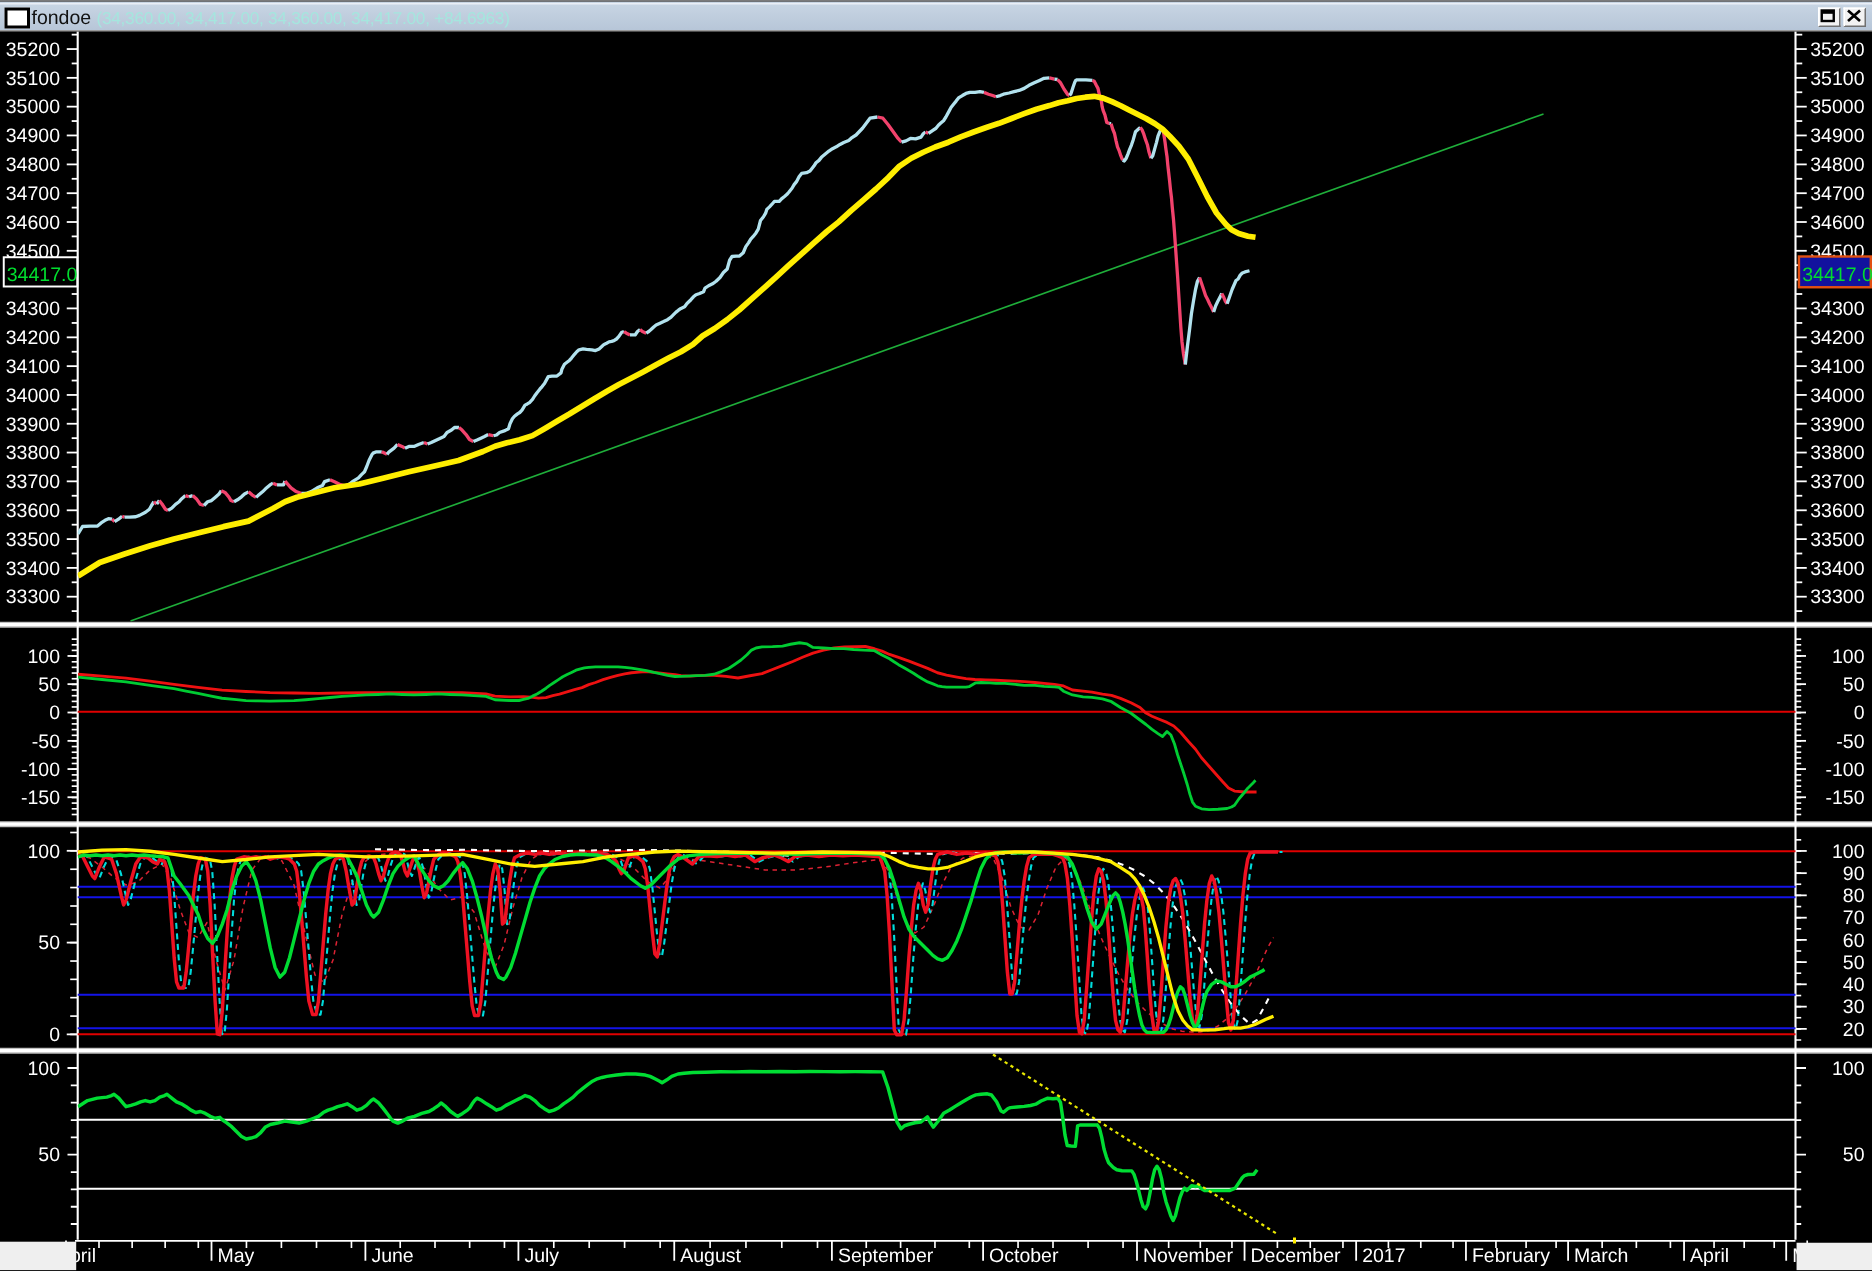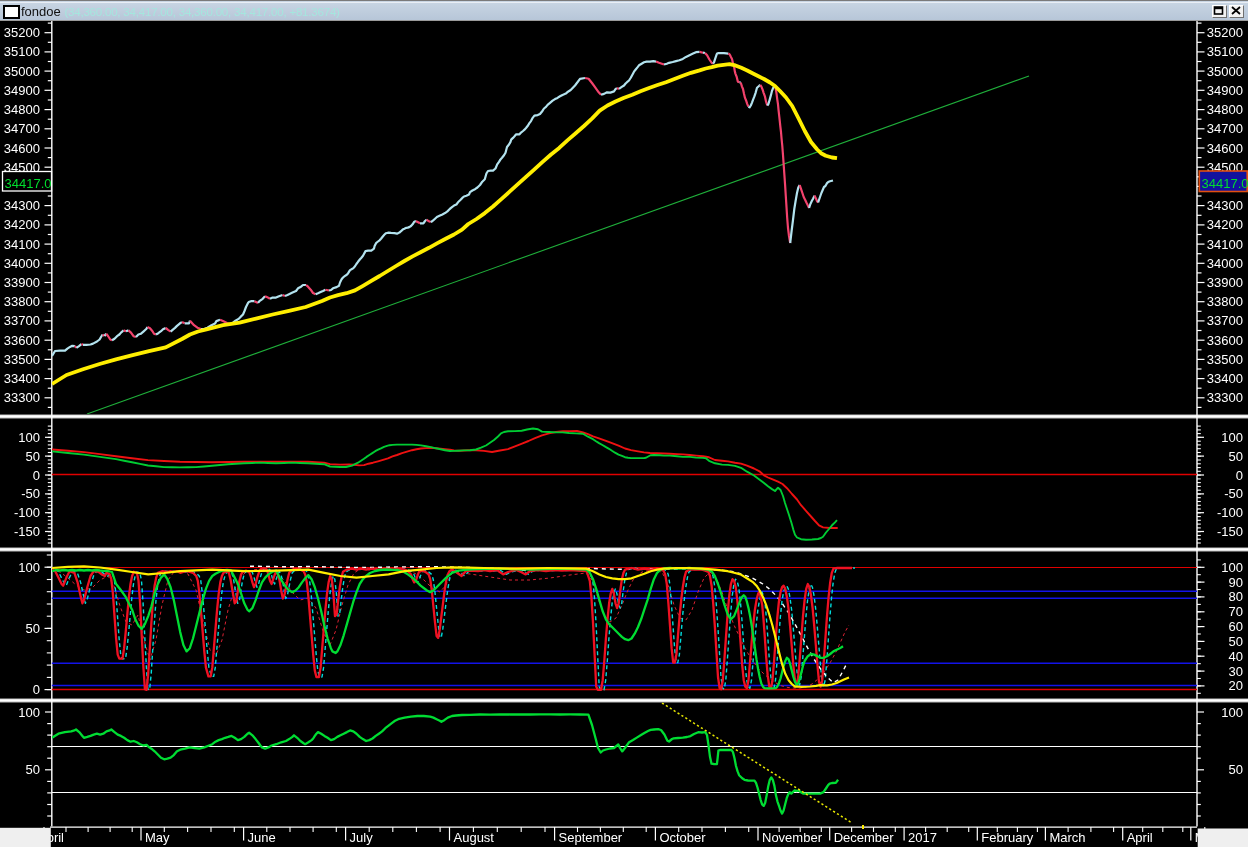--- a/index.html
+++ b/index.html
@@ -489,21 +489,21 @@
 <polyline points="52.0,571.2 56.0,570.0 60.0,570.5 64.0,570.0 68.0,570.5 72.0,570.0 76.0,570.5 80.0,570.0 84.0,570.5 88.0,570.0 92.0,570.5 96.0,570.0 100.0,570.5 104.0,570.8 108.0,571.0 112.0,572.0 116.1,584.0 120.0,589.0 125.7,596.9 132.1,609.7 135.3,619.3 138.5,625.7 141.7,628.9 144.9,624.1 148.2,616.1 151.4,606.5 154.6,593.7 157.8,584.0 161.0,577.6 164.2,574.4 167.4,579.2 170.6,587.2 173.8,600.1 177.0,616.1 180.2,632.1 183.4,645.0 186.6,651.4 189.8,648.2 193.0,638.5 196.2,625.7 199.4,612.9 202.7,600.1 205.9,588.9 209.1,580.8 212.3,576.0 215.5,573.8 219.0,572.0 223.0,570.5 227.0,570.0 231.0,570.5 234.7,577.6 237.9,584.0 241.1,593.7 244.3,603.3 247.5,609.7 249.1,611.3 252.4,608.1 255.6,600.1 258.8,590.5 262.0,582.4 265.2,577.6 268.4,574.4 272.0,572.0 276.0,570.5 279.6,577.6 282.8,582.4 286.0,587.2 289.2,590.5 292.4,592.1 295.6,590.5 298.8,587.2 302.0,582.4 305.2,578.3 308.4,575.1 311.6,579.2 314.8,587.2 318.0,598.5 321.2,611.3 324.4,625.7 327.6,638.5 330.9,648.2 332.5,651.4 335.7,653.0 337.3,651.4 340.5,645.0 343.7,635.3 346.9,624.1 350.1,612.9 353.3,601.7 356.5,592.1 359.7,584.0 362.9,579.2 366.1,576.0 370.0,573.0 375.0,571.0 380.0,570.0 386.0,569.5 392.0,569.8 398.0,570.0 404.0,572.0 407.8,574.4 414.2,579.2 420.6,585.6 427.0,590.5 430.2,592.1 433.4,590.5 439.8,584.0 446.2,577.6 452.0,572.8 458.4,570.6 468.0,569.6 478.0,569.0 490.0,568.8 500.1,568.7 512.0,569.0 522.0,569.4 532.1,569.6 544.0,569.0 554.0,568.8 564.2,568.7 575.0,569.0 586.6,569.6 589.8,572.8 593.0,579.2 596.2,588.9 599.4,600.1 602.7,611.3 605.9,619.3 609.1,624.1 612.3,627.3 615.5,630.5 618.7,633.7 621.9,636.9 625.1,639.2 628.3,640.2 631.5,638.5 634.7,633.7 637.9,627.3 641.1,619.3 644.3,609.7 647.5,600.1 650.7,588.9 653.9,579.2 657.1,572.8 660.4,569.6 664.0,568.5 670.0,568.0 674.0,568.3 679.6,568.7 684.0,568.4 689.2,568.0 694.0,568.3 698.8,568.7 703.0,569.0 708.4,569.6 711.6,571.2 714.8,576.0 718.0,584.0 721.2,593.7 724.5,604.9 727.7,614.5 730.9,619.3 734.1,616.1 737.3,608.1 740.5,600.1 742.1,596.9 743.7,595.3 745.3,596.9 746.9,601.7 748.5,608.1 750.1,616.1 751.7,625.7 753.3,636.9 754.9,648.2 756.5,659.4 758.1,669.0 759.7,677.0 761.3,683.4 762.9,686.6 764.5,688.2 768.0,688.4 772.0,688.3 775.7,688.2 777.3,686.6 778.9,683.4 780.5,678.6 782.1,672.2 783.7,665.8 785.3,661.0 786.9,657.8 788.6,659.4 790.2,664.2 791.8,670.6 793.4,677.0 795.0,681.8 796.6,685.0 798.2,683.4 799.8,678.6 801.4,672.2 803.0,665.8 804.6,661.0 807.8,656.2 811.0,654.0 814.2,654.6 817.4,656.2 820.6,657.8 823.8,657.8 827.0,656.2 830.2,654.0 833.4,651.4 836.6,649.8 839.8,648.2 841.5,647.3 843.0,646.3" fill="none" stroke="#00dd33" stroke-width="2.3" stroke-linejoin="round" stroke-linecap="butt" clip-path="url(#cp3)"></polyline>
 <polyline points="52.0,568.0 68.0,566.8 84.0,566.4 100.0,567.5 116.1,569.6 132.0,572.0 148.2,574.4 164.0,573.0 180.2,571.2 196.0,570.4 212.3,569.6 228.0,570.4 244.3,571.2 260.0,570.9 276.3,570.6 292.0,570.1 308.4,569.6 324.4,572.8 340.5,576.0 356.5,577.6 372.5,576.0 388.6,574.4 404.6,571.2 420.6,569.6 436.6,568.0 452.0,567.4 468.0,567.7 484.0,568.0 500.0,568.4 516.1,568.7 532.0,568.4 548.2,568.0 567.0,568.3 586.6,568.7 593.0,571.2 599.4,574.4 605.9,577.0 612.3,578.3 618.7,579.2 625.1,579.2 631.5,578.3 637.9,576.0 644.3,573.8 650.7,571.2 657.1,569.6 663.6,568.7 676.4,568.0 689.2,568.0 702.0,568.7 714.8,569.6 727.7,571.2 734.1,572.8 740.5,574.4 746.9,578.3 753.3,582.4 756.5,585.7 759.7,590.5 762.9,596.9 766.1,604.9 769.3,614.5 772.5,625.7 775.7,638.5 778.9,651.4 782.1,664.2 785.3,673.8 788.6,680.2 791.8,684.0 795.0,686.6 798.2,686.5 801.4,686.8 810.0,686.5 816.0,685.8 820.0,685.2 827.0,685.4 832.0,684.5 836.6,683.0 839.8,681.5 844.0,679.5 849.0,677.5" fill="none" stroke="#ffee00" stroke-width="2.2" stroke-linejoin="round" stroke-linecap="butt" clip-path="url(#cp3)"></polyline>
 <line x1="51.8" y1="746.5" x2="1197.0" y2="746.5" stroke="#fff" stroke-width="1.2"></line>
 <line x1="51.8" y1="792.5" x2="1197.0" y2="792.5" stroke="#fff" stroke-width="1.2"></line>
 <polyline points="52.0,737.8 58.4,733.7 64.8,732.1 71.2,731.4 74.4,730.4 76.0,729.5 79.2,732.1 82.4,735.9 84.0,737.8 87.3,736.9 90.5,735.9 93.7,734.6 96.9,733.7 100.1,734.6 103.3,733.7 106.5,731.4 109.7,730.4 111.3,729.5 114.5,732.1 117.7,734.6 120.9,735.9 124.1,737.8 127.3,740.1 130.5,741.7 133.7,741.0 136.9,742.3 140.1,744.2 143.4,745.5 146.6,744.9 148.2,746.5 151.4,748.7 154.6,751.3 157.8,754.5 161.0,757.7 164.2,759.3 167.4,758.7 170.6,757.7 173.8,755.1 177.0,751.3 180.2,749.7 185.0,748.7 189.8,747.4 194.6,748.1 199.4,748.7 204.3,747.4 209.1,745.5 212.3,744.2 215.5,741.7 218.7,740.1 221.9,739.1 225.1,737.8 228.3,736.9 231.5,735.9 234.7,737.8 237.9,740.1 241.1,739.1 244.3,736.9 247.5,733.7 249.1,732.7 252.4,735.3 255.6,739.1 258.8,743.3 260.4,745.5 262.0,747.4 265.2,748.7 268.4,747.4 271.6,745.5 276.3,744.2 281.2,742.3 286.0,741.0 289.2,739.1 292.4,736.9 294.0,735.3 297.2,737.8 300.4,741.0 303.6,743.3 305.2,744.2 308.4,742.3 311.6,740.1 313.2,738.5 314.8,735.9 316.4,733.7 318.0,732.1 321.2,733.7 324.4,735.9 327.6,737.8 330.9,740.1 334.1,739.1 337.3,736.9 340.5,735.3 343.7,733.7 346.9,732.1 350.1,730.4 353.3,731.4 356.5,733.7 359.7,736.9 362.9,739.1 366.1,741.0 369.3,740.1 372.5,738.5 375.7,735.9 378.9,733.7 382.1,731.4 385.3,728.2 388.6,725.6 391.8,723.1 395.0,720.8 398.2,719.2 401.4,718.3 404.6,717.6 411.0,716.7 417.4,716.0 423.8,716.0 430.2,716.7 433.4,717.6 436.6,719.2 439.8,720.8 441.4,721.8 444.6,719.9 447.8,717.6 452.0,716.0 456.0,715.5 462.0,715.0 470.0,714.8 480.0,714.5 490.0,714.6 500.0,714.3 510.0,714.5 520.0,714.3 530.0,714.5 540.0,714.3 550.0,714.4 560.0,714.5 570.0,714.4 580.0,714.5 588.4,714.6 592.0,725.0 596.0,740.0 598.0,748.0 600.7,752.5 603.0,750.5 606.0,749.5 610.0,748.5 614.0,748.0 618.3,744.5 620.0,748.0 622.2,751.4 625.0,748.0 629.1,742.2 633.0,740.0 636.8,737.6 641.0,735.0 644.4,733.0 648.0,731.0 650.6,729.9 654.0,729.5 658.2,729.2 661.0,730.0 664.4,734.5 667.4,740.7 669.0,741.5 672.0,739.0 673.6,738.4 678.0,738.0 682.8,737.6 687.0,737.0 690.5,736.1 694.0,734.0 698.2,732.2 702.0,732.5 705.3,732.2 707.0,735.0 708.4,744.5 709.2,750.6 710.0,756.8 711.5,763.7 714.0,764.0 716.9,764.2 717.6,758.3 718.4,750.6 720.0,750.0 725.0,750.0 731.4,749.9 733.0,752.2 734.5,758.3 736.0,766.0 737.6,771.4 739.1,775.2 742.2,778.3 744.5,779.8 748.0,780.5 754.5,780.6 756.0,782.9 757.5,787.5 759.1,793.6 760.6,799.8 762.1,804.4 763.7,805.9 765.2,802.8 766.7,795.1 768.3,785.9 769.8,779.8 771.3,777.5 772.8,779.8 774.4,785.9 775.9,795.1 777.4,801.3 779.0,805.9 780.5,810.5 782.1,813.6 783.6,810.5 785.1,804.4 786.7,798.2 788.2,794.4 789.7,792.1 791.3,793.6 792.8,792.1 794.4,790.5 797.0,791.0 799.0,790.5 800.5,792.1 803.0,793.6 810.0,793.6 820.0,793.6 823.5,792.1 826.6,787.5 828.1,785.2 829.7,783.7 832.0,783.0 835.8,782.9 838.1,779.8" fill="none" stroke="#00dd33" stroke-width="2.3" stroke-linejoin="round" stroke-linecap="butt" clip-path="url(#cp4)"></polyline>
 <polyline points="662.0,703.0 852.0,823.0" fill="none" stroke="#e8e800" stroke-width="1.5" stroke-linejoin="round" stroke-linecap="butt" stroke-dasharray="2.2,2.4" clip-path="url(#cp4)"></polyline>
 </svg>
 <div id="titlebar">
  <div id="tb-hl"></div>
  <div id="icon"></div>
- <div id="ttext">fondoe <span id="tvals">(34,360.00, 34,417.00, 34,360.00, 34,417.00, +81.3674)</span></div>
+ <div id="ttext">fondoe <span id="tvals">(34,360.00, 34,417.00, 34,360.00, 34,417.00, +84.6963)</span></div>
  <div class="btn" id="bmax">
         <svg width="12" height="10" viewBox="0 0 12 10" style="position:absolute;left:0px;top:0px">
           <rect x="1.5" y="1" width="8" height="7" fill="none" stroke="#000" stroke-width="1.6"></rect>
           <rect x="1.5" y="1" width="8" height="2.2" fill="#000"></rect>
         </svg>
       </div>
  <div class="btn" id="bclose">
         <svg width="12" height="10" viewBox="0 0 12 10" style="position:absolute;left:0px;top:0px">
           <path d="M2 1 L10 8 M10 1 L2 8" stroke="#000" stroke-width="1.8"></path>
         </svg>

